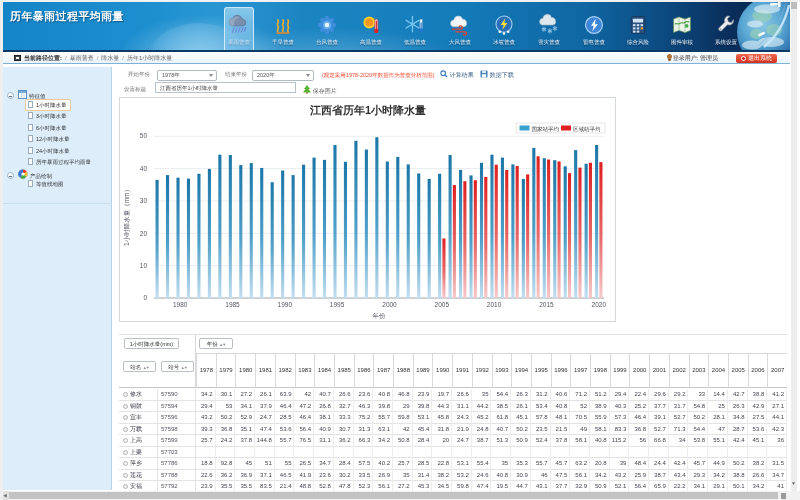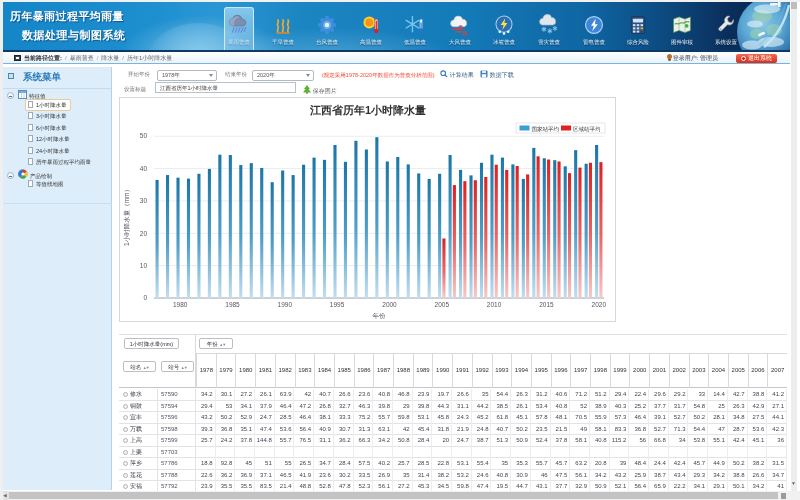--- a/index.html
+++ b/index.html
@@ -144,21 +144,20 @@
     <path d="M119 3 Q 113 29 94 45" fill="none" stroke="#c9e8fa" stroke-width="2.4" opacity="0.9"></path>
     <path d="M116 1 Q 109 27 89 43" fill="none" stroke="#7db8e0" stroke-width="1.2" opacity="0.45"></path>
     <g fill="#f4f8fb">
             <rect x="100" y="1" width="8" height="2.6" rx="1"></rect>
             <rect x="108" y="0" width="2.6" height="5"></rect>
       <rect x="88" y="31" width="7" height="2.6" rx="1" transform="rotate(-25 91 32)"></rect>
           </g>
   </svg></div>
   <div id="title">
         <div class="l1">历年暴雨过程平均雨量</div>
-        <div class="l2">数据处理与制图系统</div>
       </div>
   <div class="nit sel" style="left:214px;">
         <div class="nic"><svg width="26" height="26" viewBox="0 0 26 26">
             <path d="M5 14a4.4 4.4 0 0 1 .6-8.7A5.6 5.6 0 0 1 16.4 6 4.2 4.2 0 0 1 21 10.2 4 4 0 0 1 17 14z" fill="#7c8fae" stroke="#5a6d8e" stroke-width="0.8"></path>
             <path d="M5 14a4.4 4.4 0 0 1 .6-8.7 5.6 5.6 0 0 1 8-1.5C8 5.5 6.5 9 7.5 14z" fill="#93a6c2"></path>
             <g stroke="#6a76d8" stroke-width="1.1">
               <line x1="7.5" y1="15.5" x2="5" y2="22"></line>
               <line x1="11" y1="15.5" x2="8.5" y2="22"></line>
               <line x1="14.5" y1="15.5" x2="12" y2="22"></line>
               <line x1="18" y1="15.5" x2="15.5" y2="22"></line>
@@ -301,21 +300,20 @@
             <circle cx="6.6" cy="17.8" r="1" fill="#9aa1a6"></circle>
           </svg></div>
         <div class="nlb">系统设置</div>
       </div>
 </div>
 <div id="crumb"><span class="ic"></span><b>当前路径位置:</b><span class="sep">/</span>暴雨普查<span class="sep">/</span>降水量<span class="sep">/</span>历年1小时降水量
   <span id="user"><span class="p"></span>登录用户: 管理员</span>
   <span id="logout"><span class="o"></span>退出系统</span>
 </div>
 <div id="side">
-  <h3><span class="sq"></span>系统菜单</h3>
   <div style="position:absolute;left:0;top:136px;width:109px;height:1px;background:#c8dff0;"></div>
   <div class="tp" style="top:23px;"><span class="exp"></span><svg width="9" height="9" viewBox="0 0 9 9" style="margin:0 2px 0 0;vertical-align:-1px">
           <rect x="0.5" y="0.5" width="8" height="8" fill="#fff" stroke="#5b8fc0"></rect>
           <rect x="1" y="1" width="7" height="2" fill="#6da7d8"></rect>
           <line x1="3.5" y1="1" x2="3.5" y2="8.5" stroke="#9cc2e0" stroke-width="0.7"></line>
           <line x1="6" y1="1" x2="6" y2="8.5" stroke="#9cc2e0" stroke-width="0.7"></line>
         </svg><span class="ptx">特征值</span></div>
       <div class="tc sel" style="top:33px;"><span class="doc"></span><span>1小时降水量</span></div>
       <div class="tc" style="top:44px;"><span class="doc"></span><span>3小时降水量</span></div>
       <div class="tc" style="top:56px;"><span class="doc"></span><span>6小时降水量</span></div>

